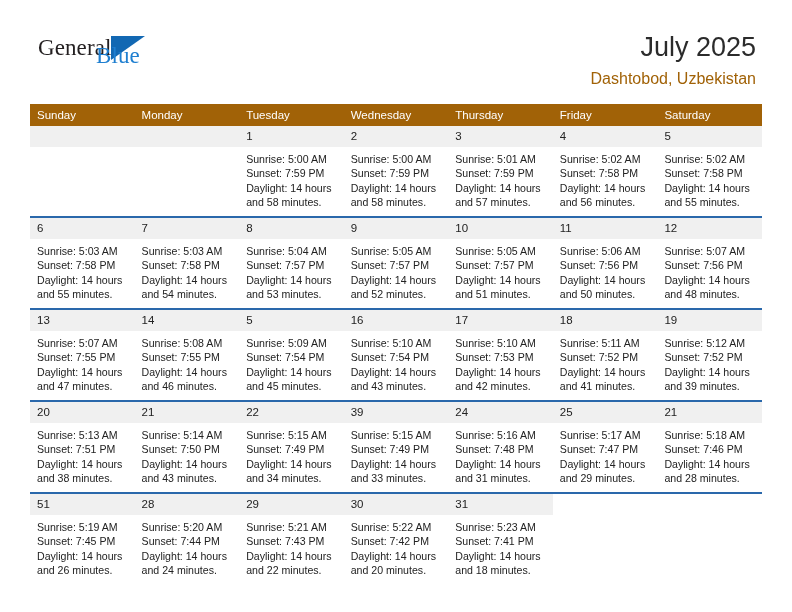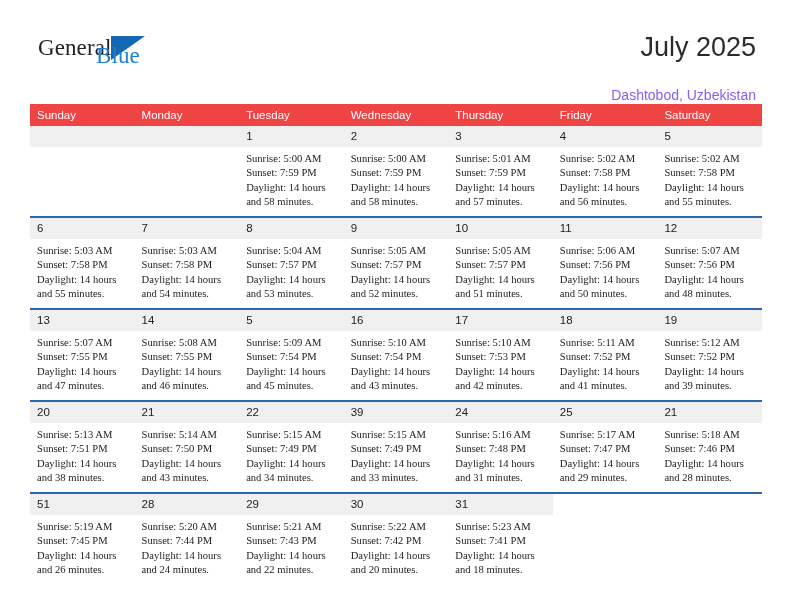--- a/index.html
+++ b/index.html
@@ -70,41 +70,41 @@
     text-align: right;
   }
   .cal-title {
     font-size: 27px;
     color: #2b2b2b;
     font-weight: normal;
     line-height: 34px;
     white-space: nowrap;
   }
   .cal-subtitle {
-    font-size: 14px;
-    color: #8b5cf6;
+    font-size: 16px;
+    color: #a16207;
     line-height: 22px;
-    margin-top: 20px;
+    margin-top: 4px;
     white-space: nowrap;
   }
 
   
   .calendar {
     position: absolute;
     left: 30px;
     top: 104px;
     width: 732px;
   }
   table.cal {
     border-collapse: collapse;
     width: 732px;
     table-layout: fixed;
   }
   table.cal th {
-    background: #ef4444;
+    background: #a16207;
     color: #ffffff;
     font-size: 11.5px;
     font-weight: normal;
     text-align: left;
     padding: 5px 0 5px 7px;
     height: 11px;
     border: none;
   }
   td.daycell {
     vertical-align: top;
@@ -129,21 +129,20 @@
     color: transparent;
   }
   td.blank .daynum {
     background: #ffffff;
   }
   .lines {
     padding: 5px 6px 0 7px;
     font-size: 10.6px;
     line-height: 14.4px;
     color: #222222;
-    font-family: Liberation Serif, serif;
   }
   .lines div { white-space: nowrap; }
 </style>
 </head>
 <body>
 
 <div class="page">
 
   <div class="top-bar">
 

